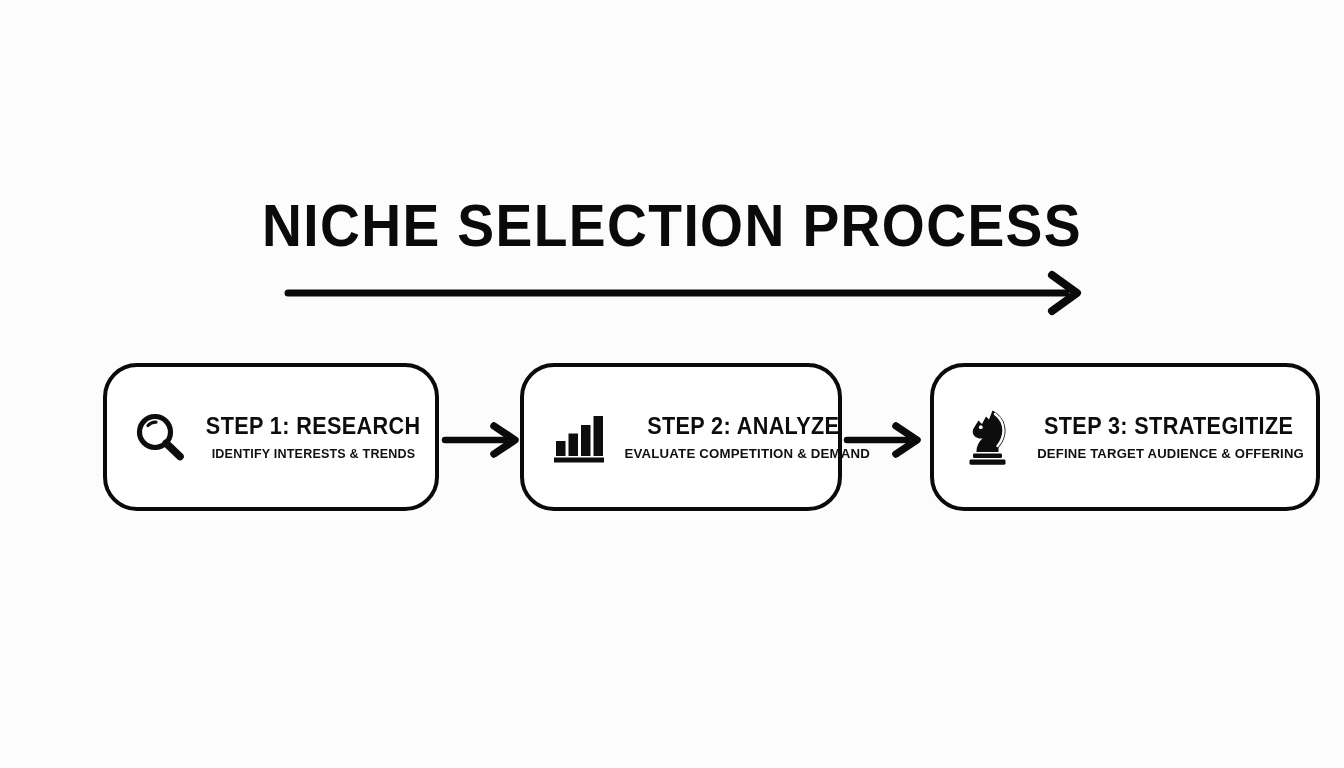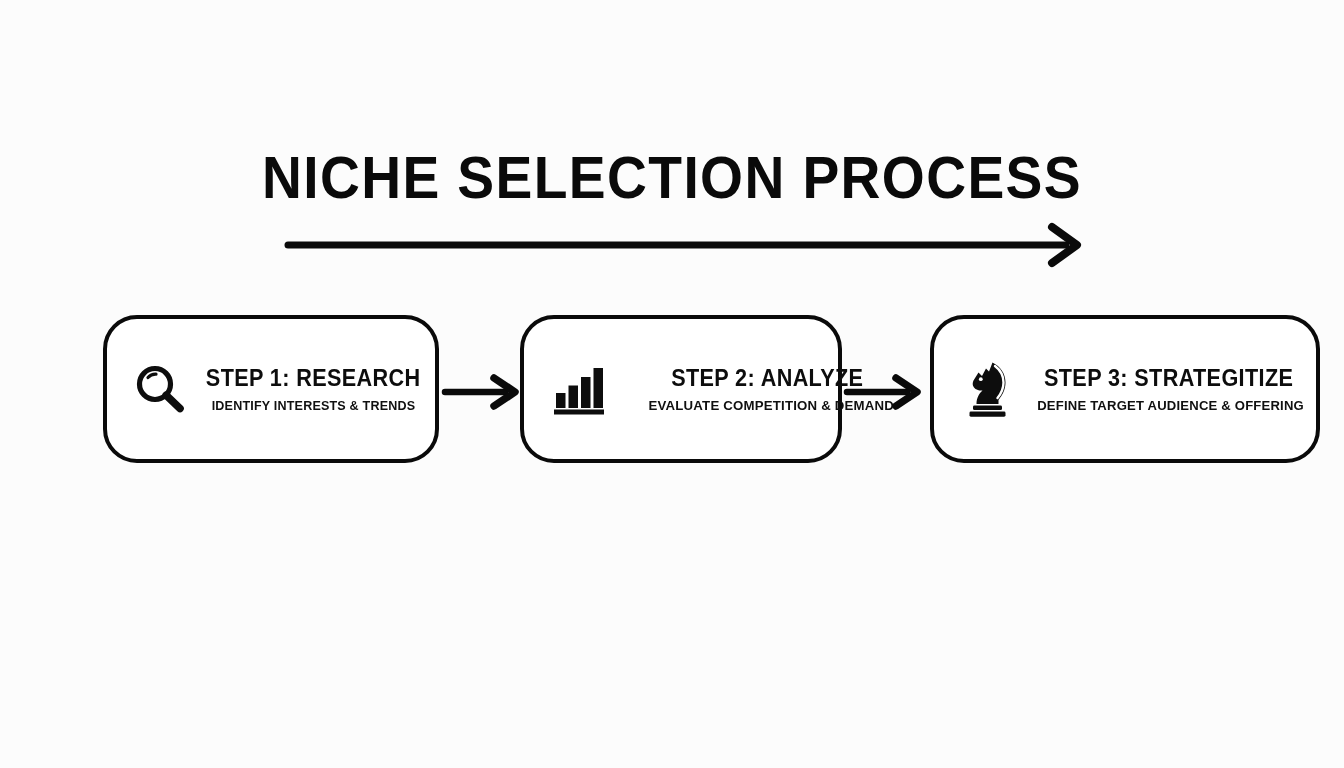--- a/index.html
+++ b/index.html
@@ -12,20 +12,21 @@
     height: 768px;
     background: #fcfcfc;
     font-family: "Liberation Sans", sans-serif;
     overflow: hidden;
     position: relative;
   }
 
   #stage {
     position: absolute;
     inset: 0;
+    margin-top: 48px;
   }
 
   
   .title {
     position: absolute;
     top: 148px;
     left: 0;
     width: 1344px;
     text-align: center;
     font-family: "Liberation Sans Narrow", "Liberation Sans", sans-serif;
@@ -63,21 +64,21 @@
     height: 148px;
     box-sizing: border-box;
     border: 4.5px solid #0a0a0a;
     border-radius: 34px;
     background: #ffffff;
     display: flex;
     align-items: center;
     overflow: visible;
   }
   .card-1 { left: 0px;   width: 336px; }
-  .card-2 { left: 417px; width: 322px; gap: 24px; }
+  .card-2 { left: 417px; width: 322px; }
   .card-3 { left: 827px; width: 390px; }
 
   .card-icon {
     flex: 0 0 auto;
     width: 62px;
     height: 62px;
     margin-left: 22px;
     display: flex;
     align-items: center;
     justify-content: center;

